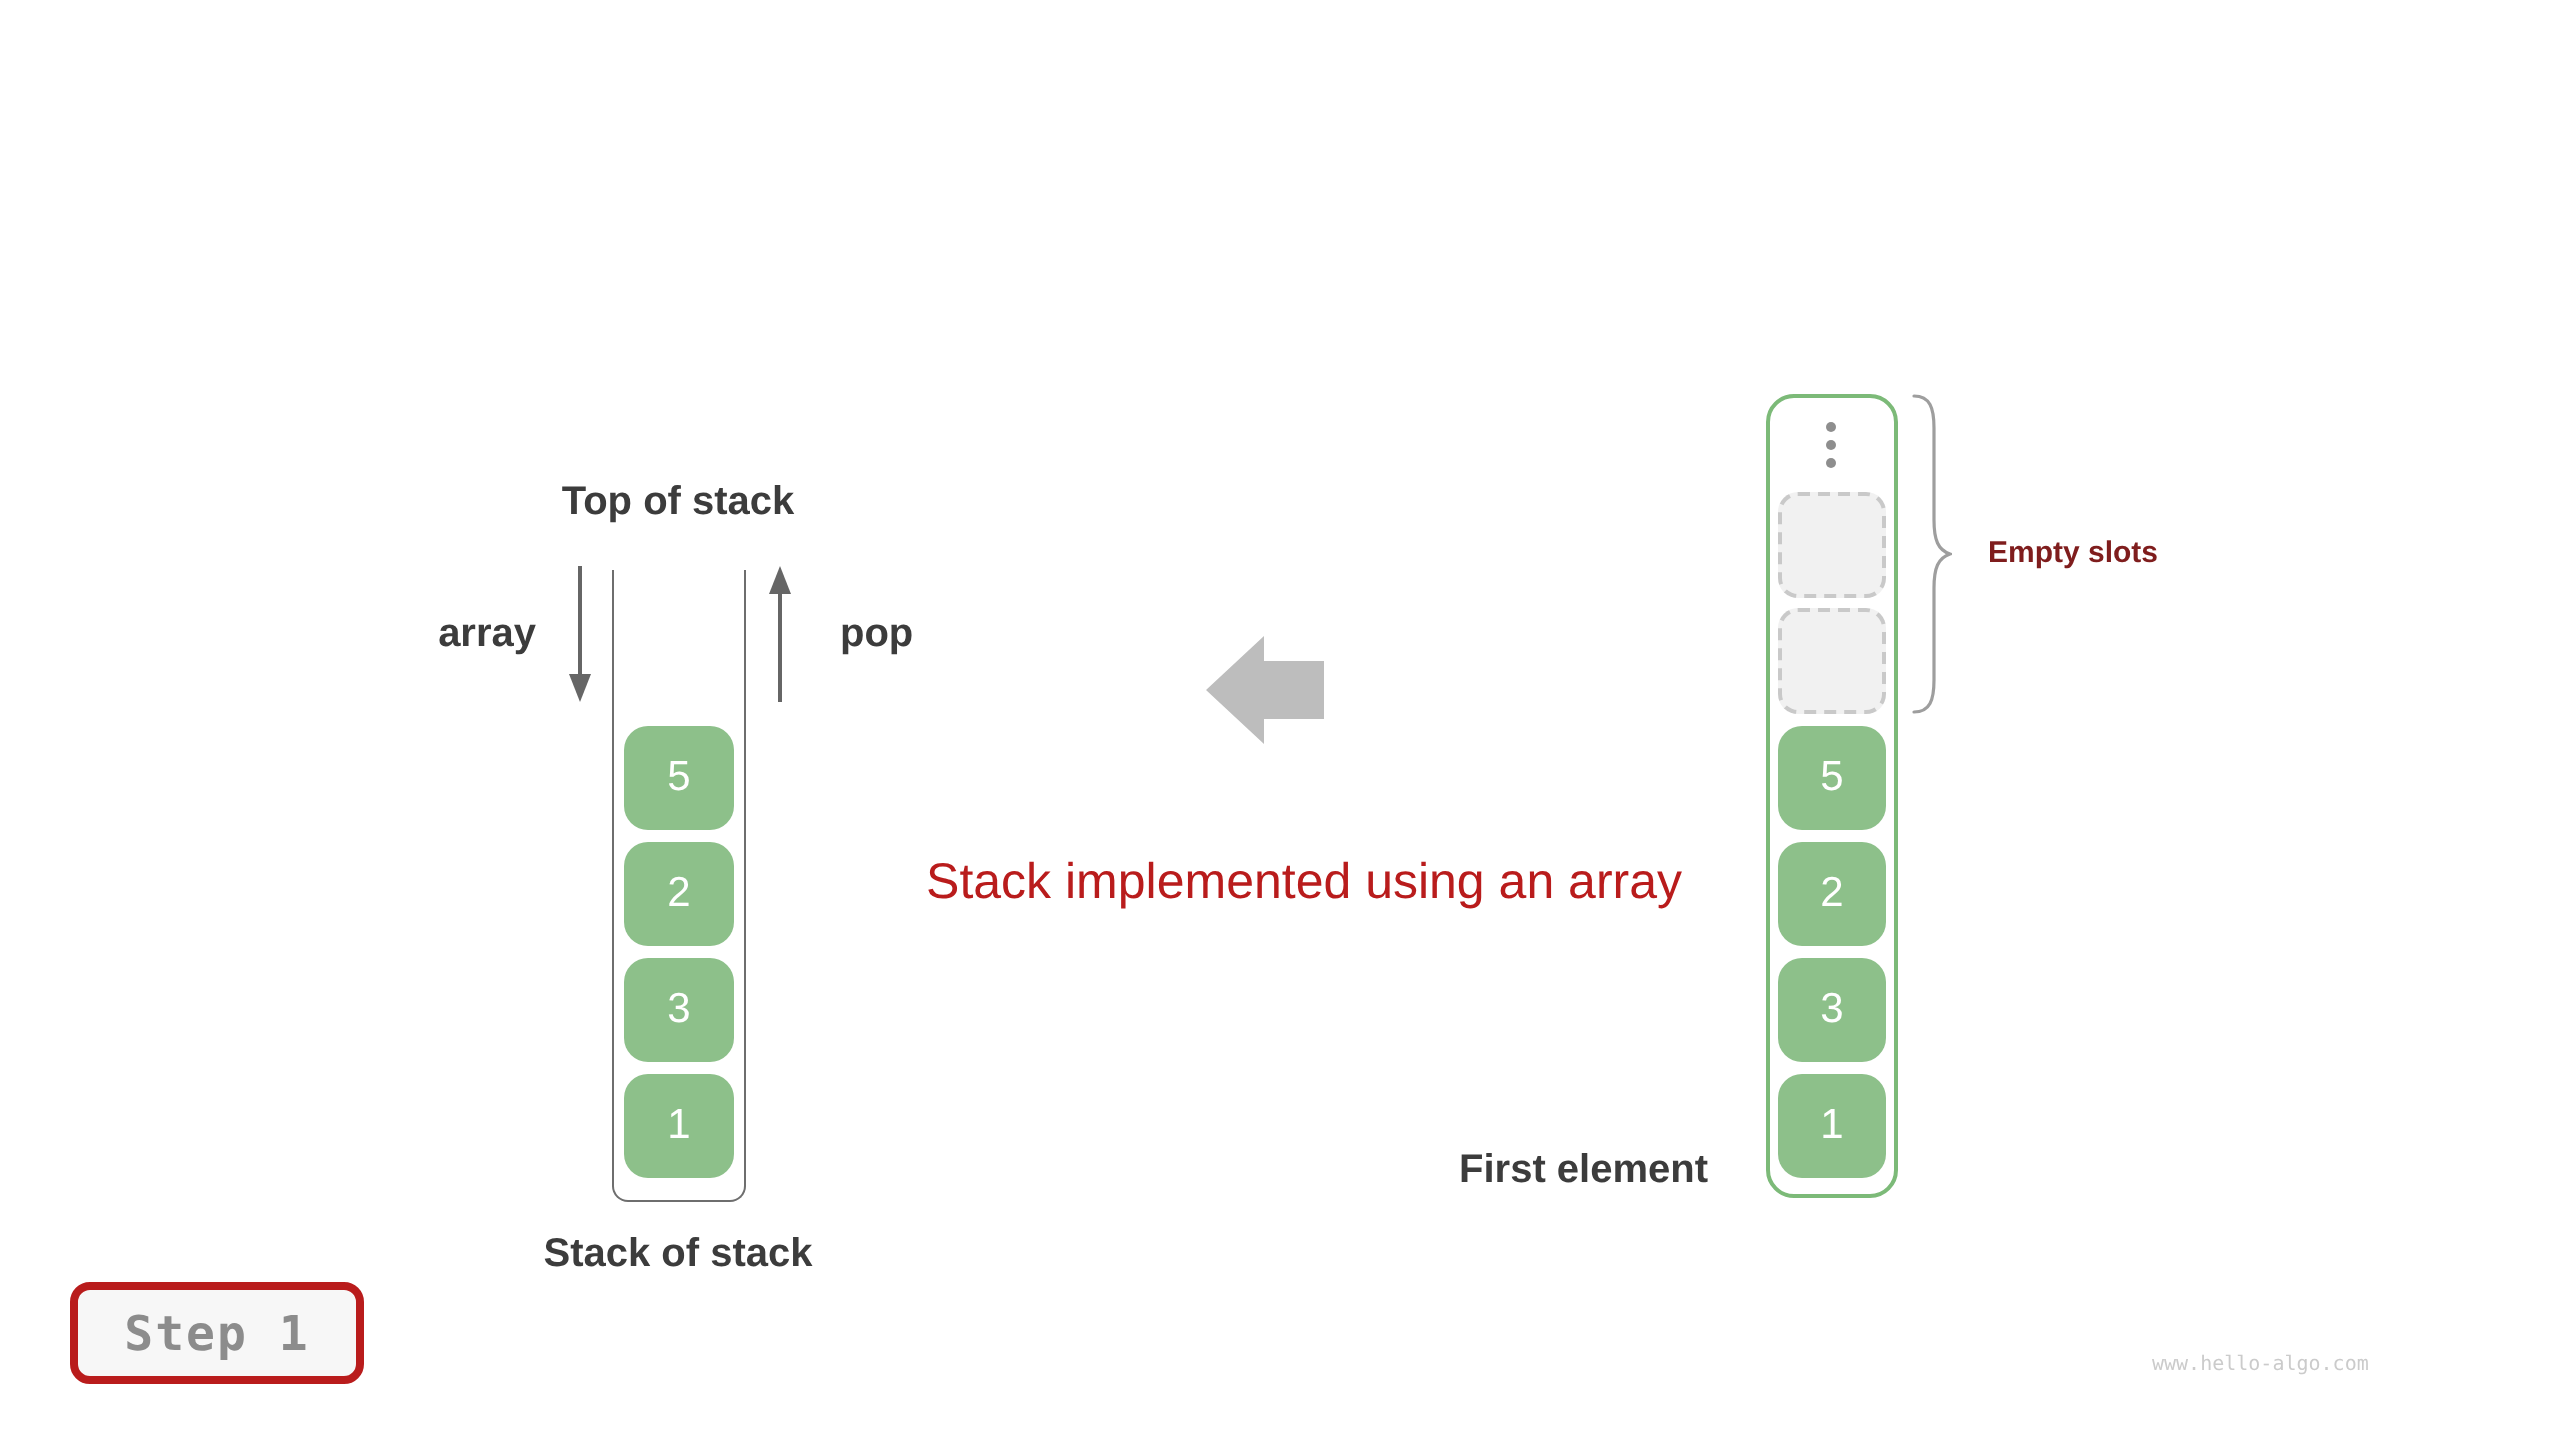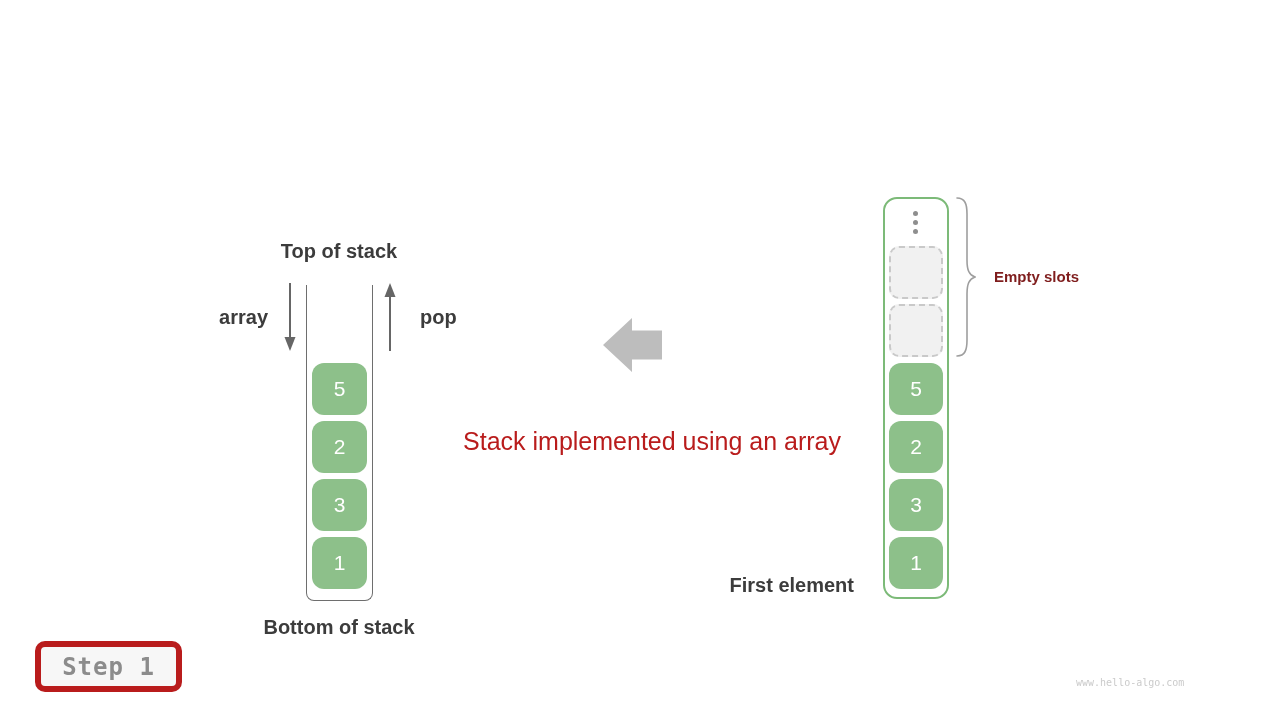--- a/index.html
+++ b/index.html
@@ -79,21 +79,21 @@
     border-radius: 50%;
     background: #8e8e8e;
     left: 913px;
   }
 
   .step-badge {
     left: 35px; top: 641px;
     width: 147px; height: 51px;
     box-sizing: border-box;
     background: #f7f7f7;
-    border: 6px solid #b91c1c;
+    border: 4px solid #b91c1c;
     border-radius: 10px;
     display: flex;
     align-items: center;
     justify-content: center;
     font-family: "DejaVu Sans Mono", monospace;
     font-weight: 700;
     font-size: 24px;
     color: #8c8c8c;
     letter-spacing: 1px;
   }
@@ -126,21 +126,21 @@
 
   <div class="abs label-dark" style="left:420px; top:306px;">pop</div>
 
   <div class="abs stack-walls"></div>
 
   <div class="abs cell cell-left" style="top:363px;">5</div>
   <div class="abs cell cell-left" style="top:421px;">2</div>
   <div class="abs cell cell-left" style="top:479px;">3</div>
   <div class="abs cell cell-left" style="top:537px;">1</div>
 
-  <div class="abs label-dark" style="left:219px; top:616px; width:240px; text-align:center;">Bottom of stack</div>
+  <div class="abs label-dark" style="left:219px; top:616px; width:240px; text-align:center;">Stack of stack</div>
 
   <svg class="abs" style="left:603px; top:318px;" width="59" height="54" viewBox="0 0 59 54">
     <polygon points="0,27 29,0 29,12.5 59,12.5 59,41.5 29,41.5 29,54" fill="#bdbdbd"></polygon>
   </svg>
 
   <div class="abs caption" style="left:439px; top:427px; width:402px;">Stack implemented using an array</div>
 
 
   <div class="abs label-dark" style="left:634px; top:574px; width:220px; text-align:right;">First element</div>
 

